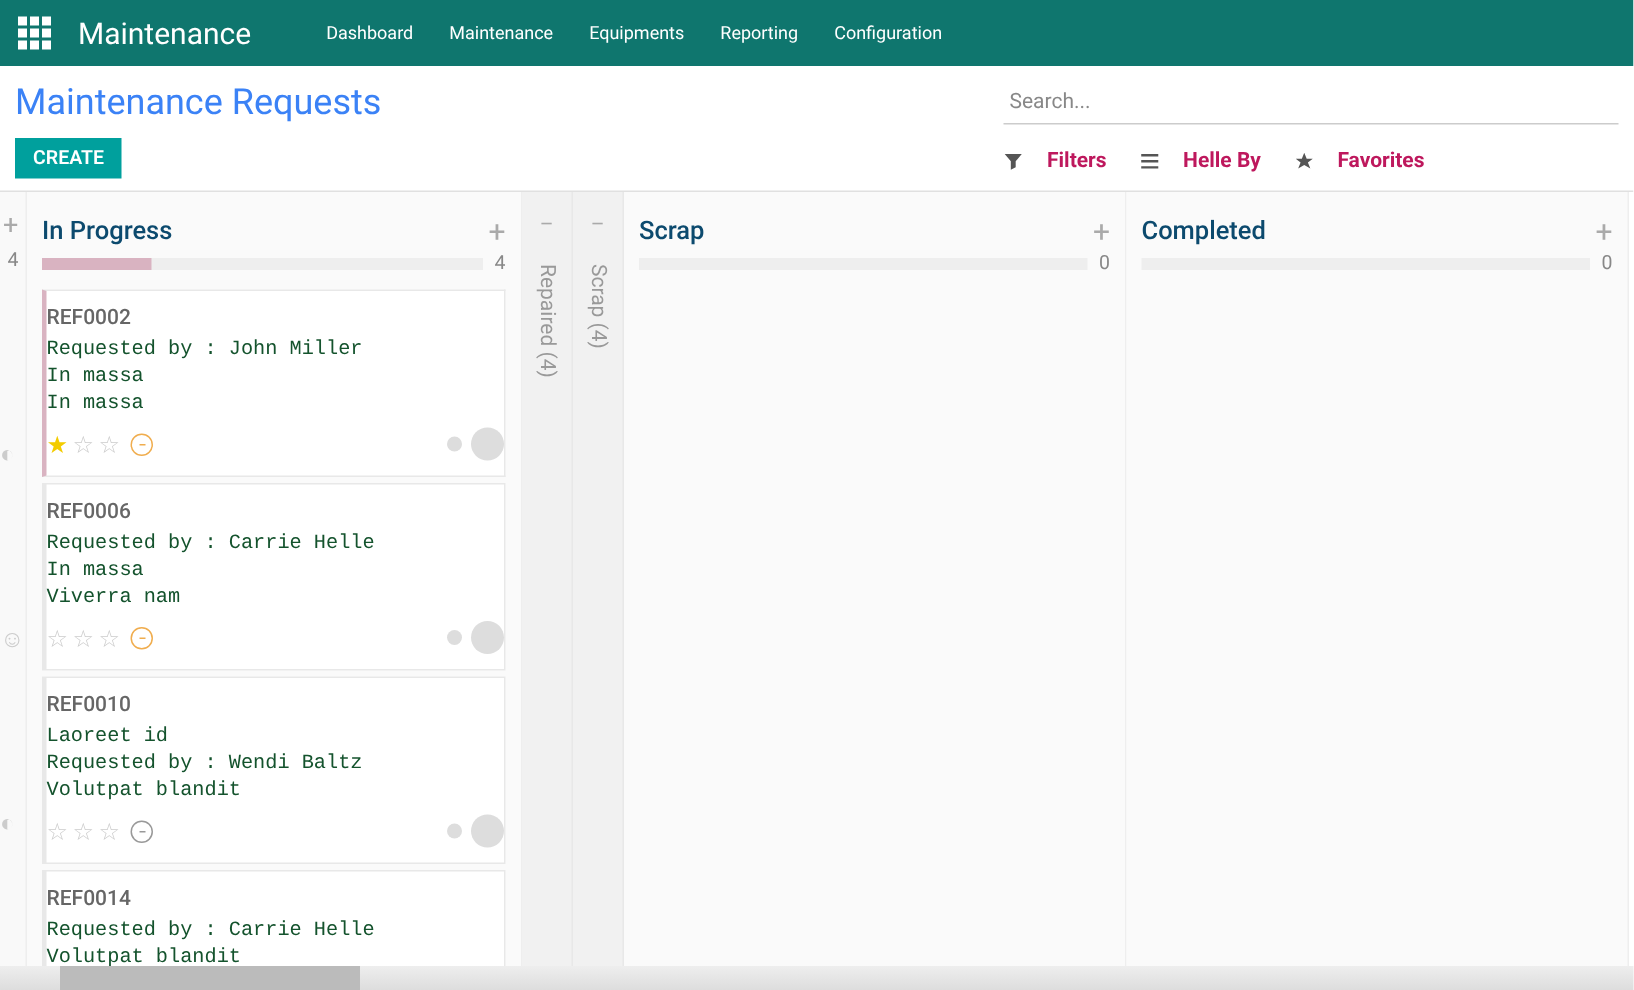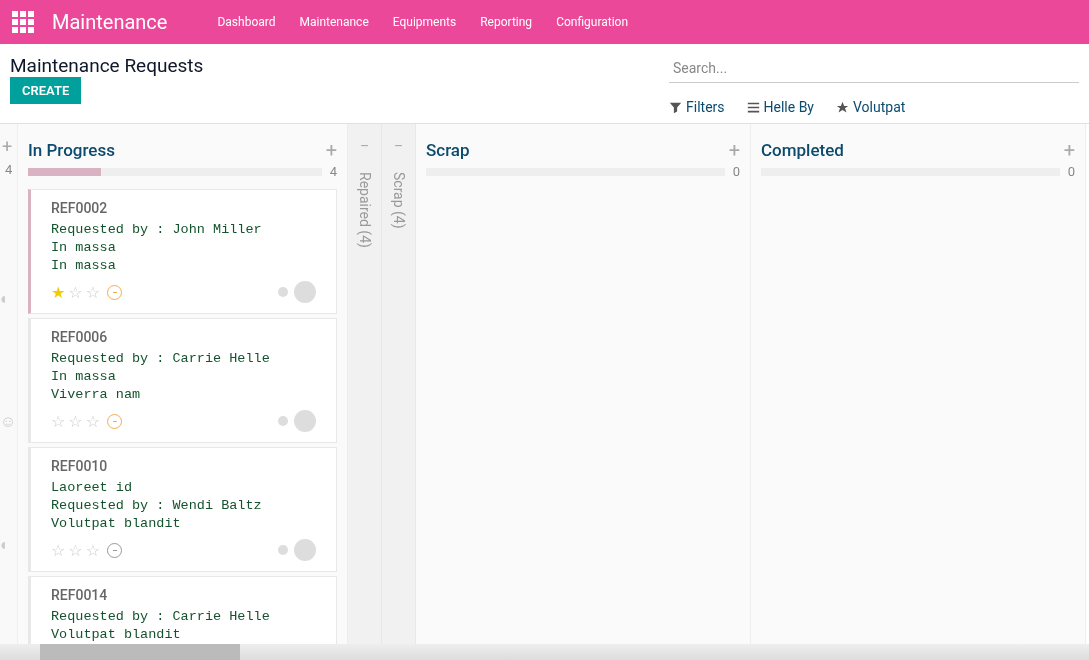--- a/index.html
+++ b/index.html
@@ -1,51 +1,51 @@
 <!DOCTYPE html>
 <html><head>
 <meta charset="utf-8">
 <style>
 * { box-sizing: border-box; margin: 0; padding: 0; font-family: -apple-system, BlinkMacSystemFont, "Segoe UI", Roboto, sans-serif; }
 body { background: #fff; overflow: hidden; }
 
-.topbar { background: #ec4899; color: #fff; height: 44px; display: flex; align-items: center; padding: 0 12px; }
+.topbar { background: #0f766e; color: #fff; height: 44px; display: flex; align-items: center; padding: 0 12px; }
 .apps-icon { width: 22px; height: 22px; display: flex; flex-wrap: wrap; gap: 2px; cursor: pointer; margin-right: 18px; }
 .apps-icon span { width: 6px; height: 6px; background: #fff; }
 .app-title { font-size: 20px; font-weight: 400; margin-right: 50px; }
 .nav-links { display: flex; gap: 24px; }
 .nav-link { color: #fff; font-size: 12px; cursor: pointer; }
 
 .subbar { display: flex; justify-content: space-between; padding: 10px 10px 0 10px; }
-.sub-left .page-title { font-size: 19px; color: #0f172a; }
+.sub-left .page-title { font-size: 24px; color: #3b82f6; margin-bottom: 10px; }
 .create-btn { background: #00A09D; color: #fff; border: none; padding: 6px 12px; font-size: 13px; font-weight: 600; cursor: pointer; }
 .sub-right { flex: 0 0 410px; margin-left: 19px; }
 .search-input { width: 100%; border: none; border-bottom: 1px solid #ccc; padding: 6px 4px; font-size: 14px; outline: none; color: #555; }
 .search-input::placeholder { color: #888; }
 .filter-row { display: flex; gap: 22px; margin-top: 16px; }
-.filter-item { display: flex; align-items: center; gap: 4px; font-size: 14px; color: #0c4a6e; cursor: pointer; }
+.filter-item { display: flex; align-items: center; gap: 16px; font-size: 14px; color: #be185d; cursor: pointer; font-weight: bold; }
 .filter-item svg { width: 13px; height: 13px; }
 
 .kanban { display: flex; height: calc(100vh - 130px); border-top: 1px solid #e0e0e0; margin-top: 8px; overflow-x: auto; position: relative; }
 .kanban-col-peek { width: 18px; background: #f9f9f9; border-right: 1px solid #eee; flex-shrink: 0; position: relative; }
 .peek-add { position: absolute; top: 12px; left: 2px; color: #aaa; cursor: pointer; font-size: 18px; }
 .peek-count { position: absolute; top: 38px; left: 5px; color: #888; font-size: 13px; }
 .peek-avatar { position: absolute; left: 0px; color: #ccc; font-size: 16px; }
 
 .kanban-column { width: 330px; flex-shrink: 0; background: #fafafa; padding: 10px 10px; border-right: 1px solid #eee; overflow-y: auto; }
 .kanban-column.wide { width: 335px; }
 .col-header { display: flex; justify-content: space-between; align-items: center; margin: 4px 0 2px 0; }
 .col-title { font-size: 17px; color: #0c4a6e; font-weight: 500; }
 .col-add { color: #aaa; cursor: pointer; font-size: 20px; }
 .col-progress-row { display: flex; align-items: center; gap: 8px; margin-bottom: 10px; }
 .col-progress { flex: 1; height: 8px; background: #eee; position: relative; border-radius: 0; }
 .col-progress-fill { height: 100%; background: #d9b3c1; }
 .col-count { font-size: 13px; color: #888; }
 
-.card { background: #fff; border: 1px solid #e8e8e8; border-left: 3px solid #e8e8e8; padding: 10px 20px; margin-bottom: 4px; cursor: pointer; }
+.card { background: #fff; border: 1px solid #e8e8e8; border-left: 3px solid #e8e8e8; padding: 10px 0; margin-bottom: 4px; cursor: pointer; }
 .card.hl { border-left-color: #d9b3c1; }
 .card-ref { font-size: 14px; color: #666; font-weight: 500; margin-bottom: 6px; }
 .card-line { font-size: 13.5px; color: #14532d; margin-bottom: 3px; font-family: Liberation Mono, monospace; }
 .card-footer { display: flex; justify-content: space-between; align-items: center; margin-top: 8px; }
 .stars { display: flex; gap: 3px; align-items: center; }
 .star { font-size: 16px; color: #ccc; }
 .star.on { color: #f3cc00; }
 .clock { width: 15px; height: 15px; border: 1.5px solid #f0ad4e; border-radius: 50%; margin-left: 4px; position: relative; }
 .clock.gray { border-color: #999; }
 .clock::before { content:""; position:absolute; width:4px; height:1.5px; background:#f0ad4e; top:6px; left:5px; }
@@ -105,21 +105,21 @@
       <div class="filter-item">
         <svg viewBox="0 0 16 16">
             <path fill="#555" d="M1 2h14v2H1zm0 5h14v2H1zm0 5h14v2H1z"></path>
           </svg>
         <span>Helle By</span>
       </div>
       <div class="filter-item">
         <svg viewBox="0 0 16 16">
             <path fill="#555" d="M8 1l2 5h5l-4 3 2 5-5-3-5 3 2-5-4-3h5z"></path>
           </svg>
-        <span>Volutpat</span>
+        <span>Favorites</span>
       </div>
     </div>
   </div>
 </div>
 
 <div class="kanban">
 
   <div class="kanban-col-peek">
     <div class="peek-add">+</div>
     <div class="peek-count">4</div>

